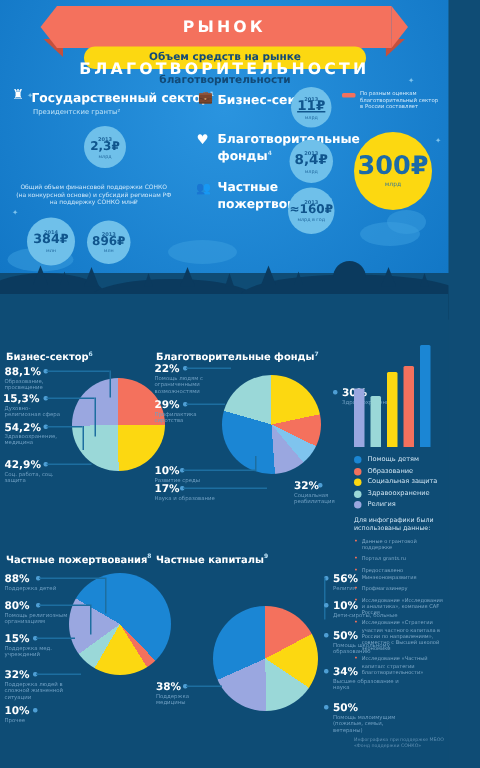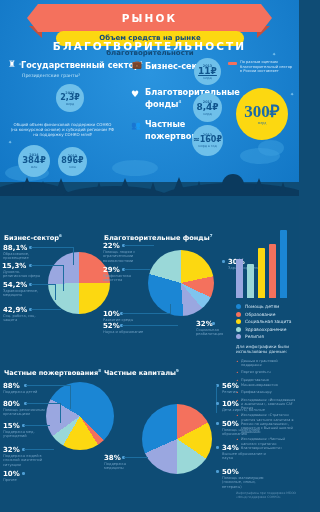--- a/index.html
+++ b/index.html
@@ -191,21 +191,21 @@
       <span>Частные пожертвования</span><span class="sec-sup">5</span>
     </div>
     <div class="badge blue" style="left:192px;top:125px;width:31px;height:31px;">
       <span class="yr">2013</span>
       <span class="val" style="font-size:8px;">≈160₽</span>
       <span class="unit">млрд в год</span>
     </div>
 
     <div class="red-dash" style="left:228px;top:62px;"></div>
     <div class="note-right" style="left:240px;top:60px;width:54px;">По разным оценкам благотворительный сектор в России составляет</div>
-    <div class="badge yellow" style="left:236px;top:88px;width:52px;height:52px;font-family:Liberation Serif, serif;">
+    <div class="badge yellow" style="left:236px;top:88px;width:52px;height:52px;">
       <span class="val" style="font-size:17px;">300₽</span>
       <span class="unit" style="font-size:4px;">млрд</span>
     </div>
   </div>
 
   <div class="landscape">
     <div class="hill" style="left:-10px;top:14px;width:80px;height:30px;"></div>
     <div class="hill" style="left:60px;top:18px;width:110px;height:26px;"></div>
     <div class="hill" style="left:160px;top:15px;width:150px;height:30px;"></div>
     <div class="tree" style="left:22px;top:9px;"></div>
@@ -272,21 +272,21 @@
     <div class="pct" style="left:228px;top:62px;">30%</div>
     <div class="dot" style="left:222px;top:64px;"></div>
     <div class="pct-sub" style="left:228px;top:70px;width:40px;">Здравоохранение</div>
 
     <div class="pct" style="left:103px;top:114px;">10%</div>
     <div class="dot" style="left:120px;top:116px;"></div>
     <div class="lead" style="left:122px;top:117px;width:48px;"></div>
     <div class="lead" style="left:170px;top:108px;width:1px;height:10px;"></div>
     <div class="pct-sub" style="left:103px;top:122px;width:40px;">Развитие среды</div>
 
-    <div class="pct" style="left:103px;top:126px;">52%</div>
+    <div class="pct" style="left:103px;top:126px;">17%</div>
     <div class="dot" style="left:120px;top:128px;"></div>
     <div class="lead" style="left:122px;top:129px;width:56px;"></div>
     <div class="pct-sub" style="left:103px;top:134px;width:50px;">Наука и образование</div>
 
     <div class="pct" style="left:196px;top:124px;">32%</div>
     <div class="dot" style="left:212px;top:126px;"></div>
     <div class="pct-sub" style="left:196px;top:132px;width:40px;">Социальная реабилитация</div>
 
     <div class="chart-title" style="left:4px;top:172px;">
       <span>Частные пожертвования</span><span class="sec-sup">8</span>

